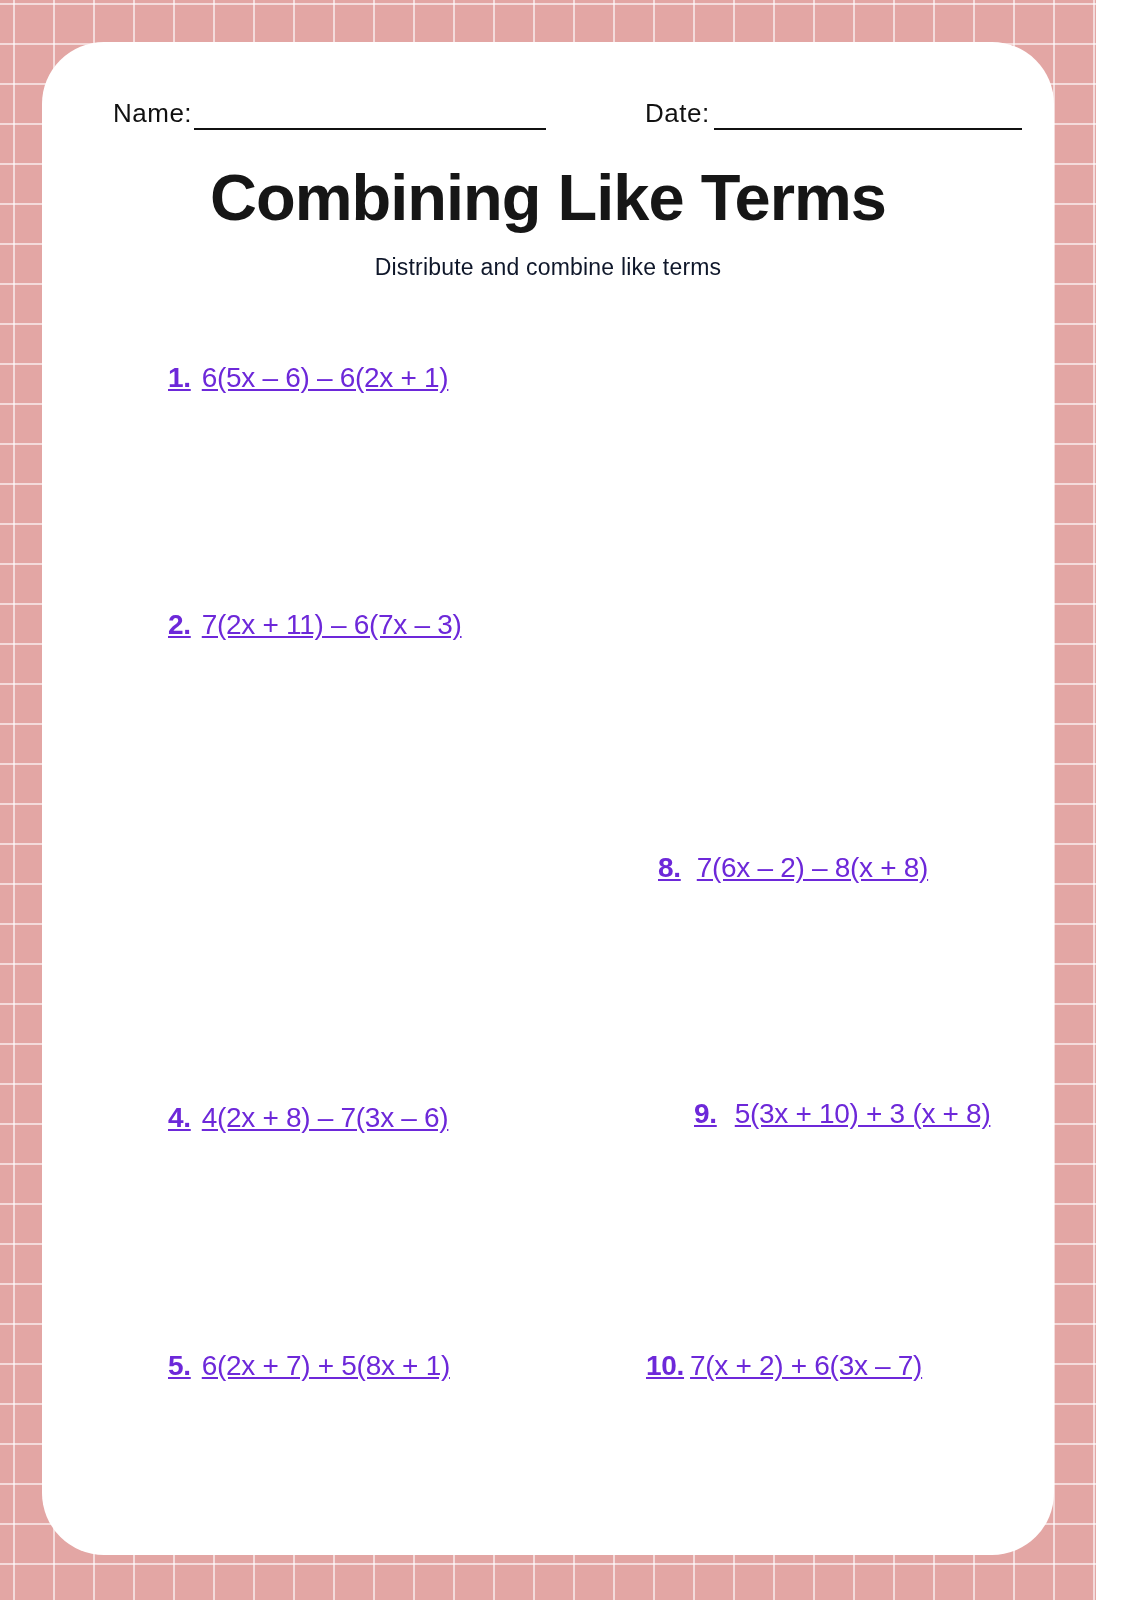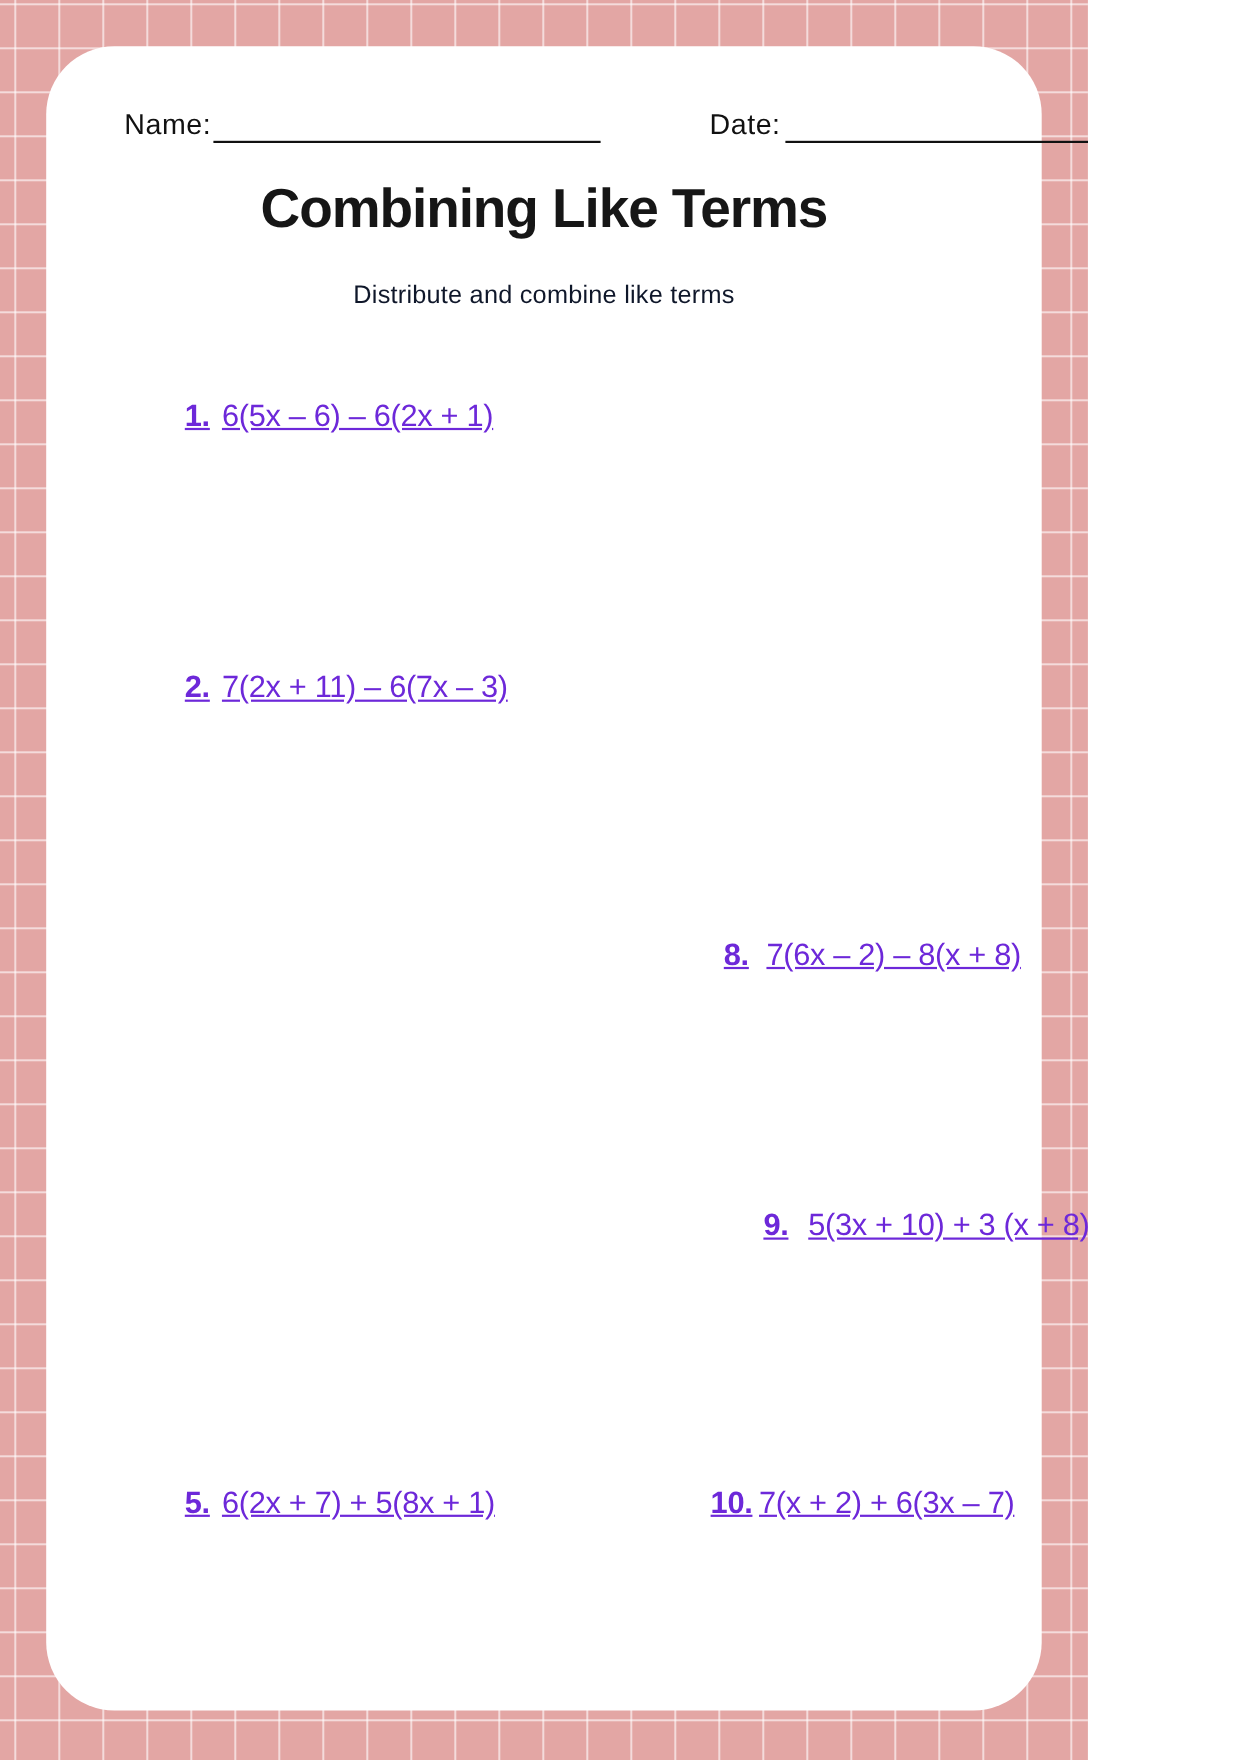--- a/index.html
+++ b/index.html
@@ -7,21 +7,21 @@
     padding: 0;
   }
   body {
     width: 1131px;
     height: 1600px;
     font-family: "Liberation Sans", sans-serif;
     color: #1c1c1c;
   }
   .page {
     position: relative;
-    width: 989px;
+    width: 1096px;
     height: 1600px;
     background-color: #e3a6a4;
     background-image:
       linear-gradient(to right, rgba(255,255,255,0.6) 2px, transparent 2px),
       linear-gradient(to bottom, rgba(255,255,255,0.6) 2px, transparent 2px);
     background-size: 40px 40px;
     background-position: 13px 3px;
     overflow: hidden;
   }
   .card {
@@ -53,21 +53,21 @@
   .date-line { left: 672px; width: 308px; }
 
   
   .title {
     position: absolute;
     left: 0;
     right: 0;
     top: 118px;
     margin: 0;
     text-align: center;
-    font-size: 50px;
+    font-size: 65px;
     font-weight: 800;
     letter-spacing: -1px;
     color: #161616;
   }
   .subtitle {
     position: absolute;
     left: 0;
     right: 0;
     top: 212px;
     margin: 0;
@@ -116,20 +116,23 @@
     </div>
 
     <div class="problem" style="left:126px; top:565px;">
       <span class="pnum">2.</span><span class="pexpr">7(2x + 11) – 6(7x – 3)</span>
     </div>
 
     <div class="problem" style="left:616px; top:808px;text-align:right;">
       <span class="pnum" style="margin-right:16px;">8.</span><span class="pexpr">7(6x – 2) – 8(x + 8)</span>
     </div>
 
+    <div class="problem" style="left:126px; top:1058px;">
+      <span class="pnum">4.</span><span class="pexpr">4(2x + 8) – 7(3x – 6)</span>
+    </div>
     <div class="problem" style="left:616px; top:1054px;margin-left:36px;">
       <span class="pnum" style="margin-right:18px;">9.</span><span class="pexpr">5(3x + 10) + 3 (x + 8)</span>
     </div>
 
     <div class="problem" style="left:126px; top:1306px;">
       <span class="pnum">5.</span><span class="pexpr">6(2x + 7) + 5(8x + 1)</span>
     </div>
     <div class="problem" style="left:604px; top:1306px;">
       <span class="pnum" style="margin-right:6px;">10.</span><span class="pexpr">7(x + 2) + 6(3x – 7)</span>
     </div>

